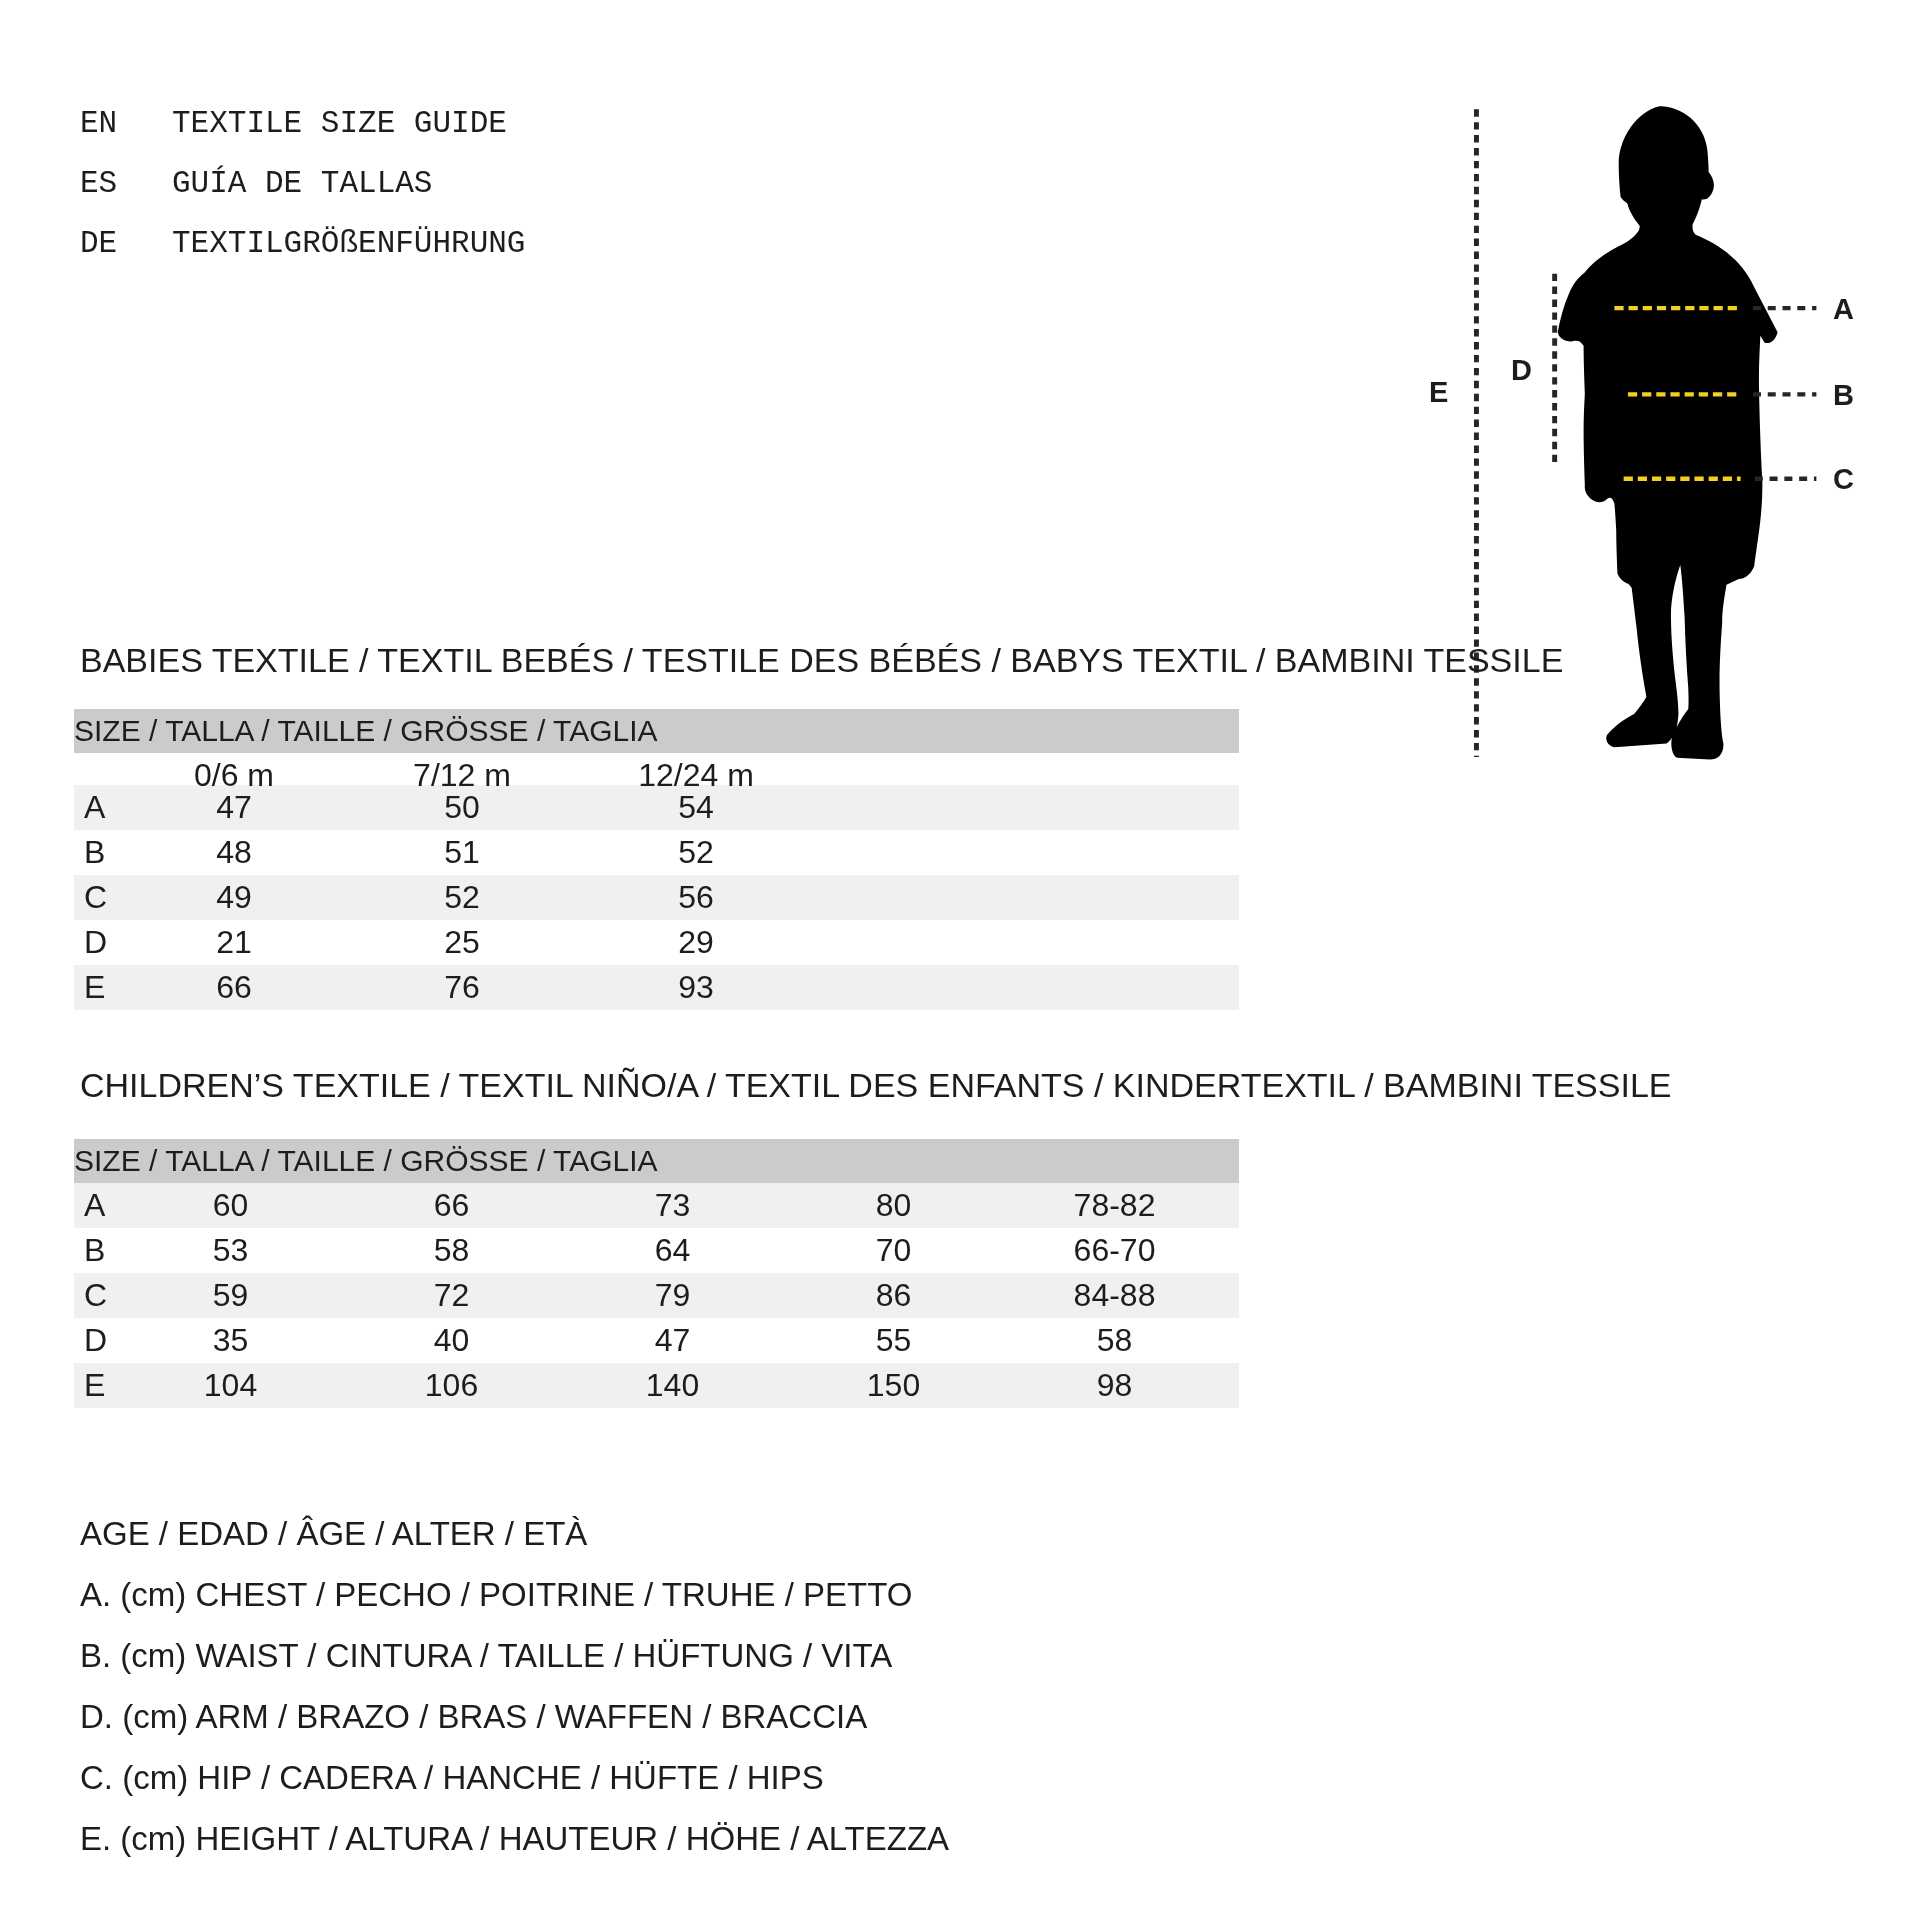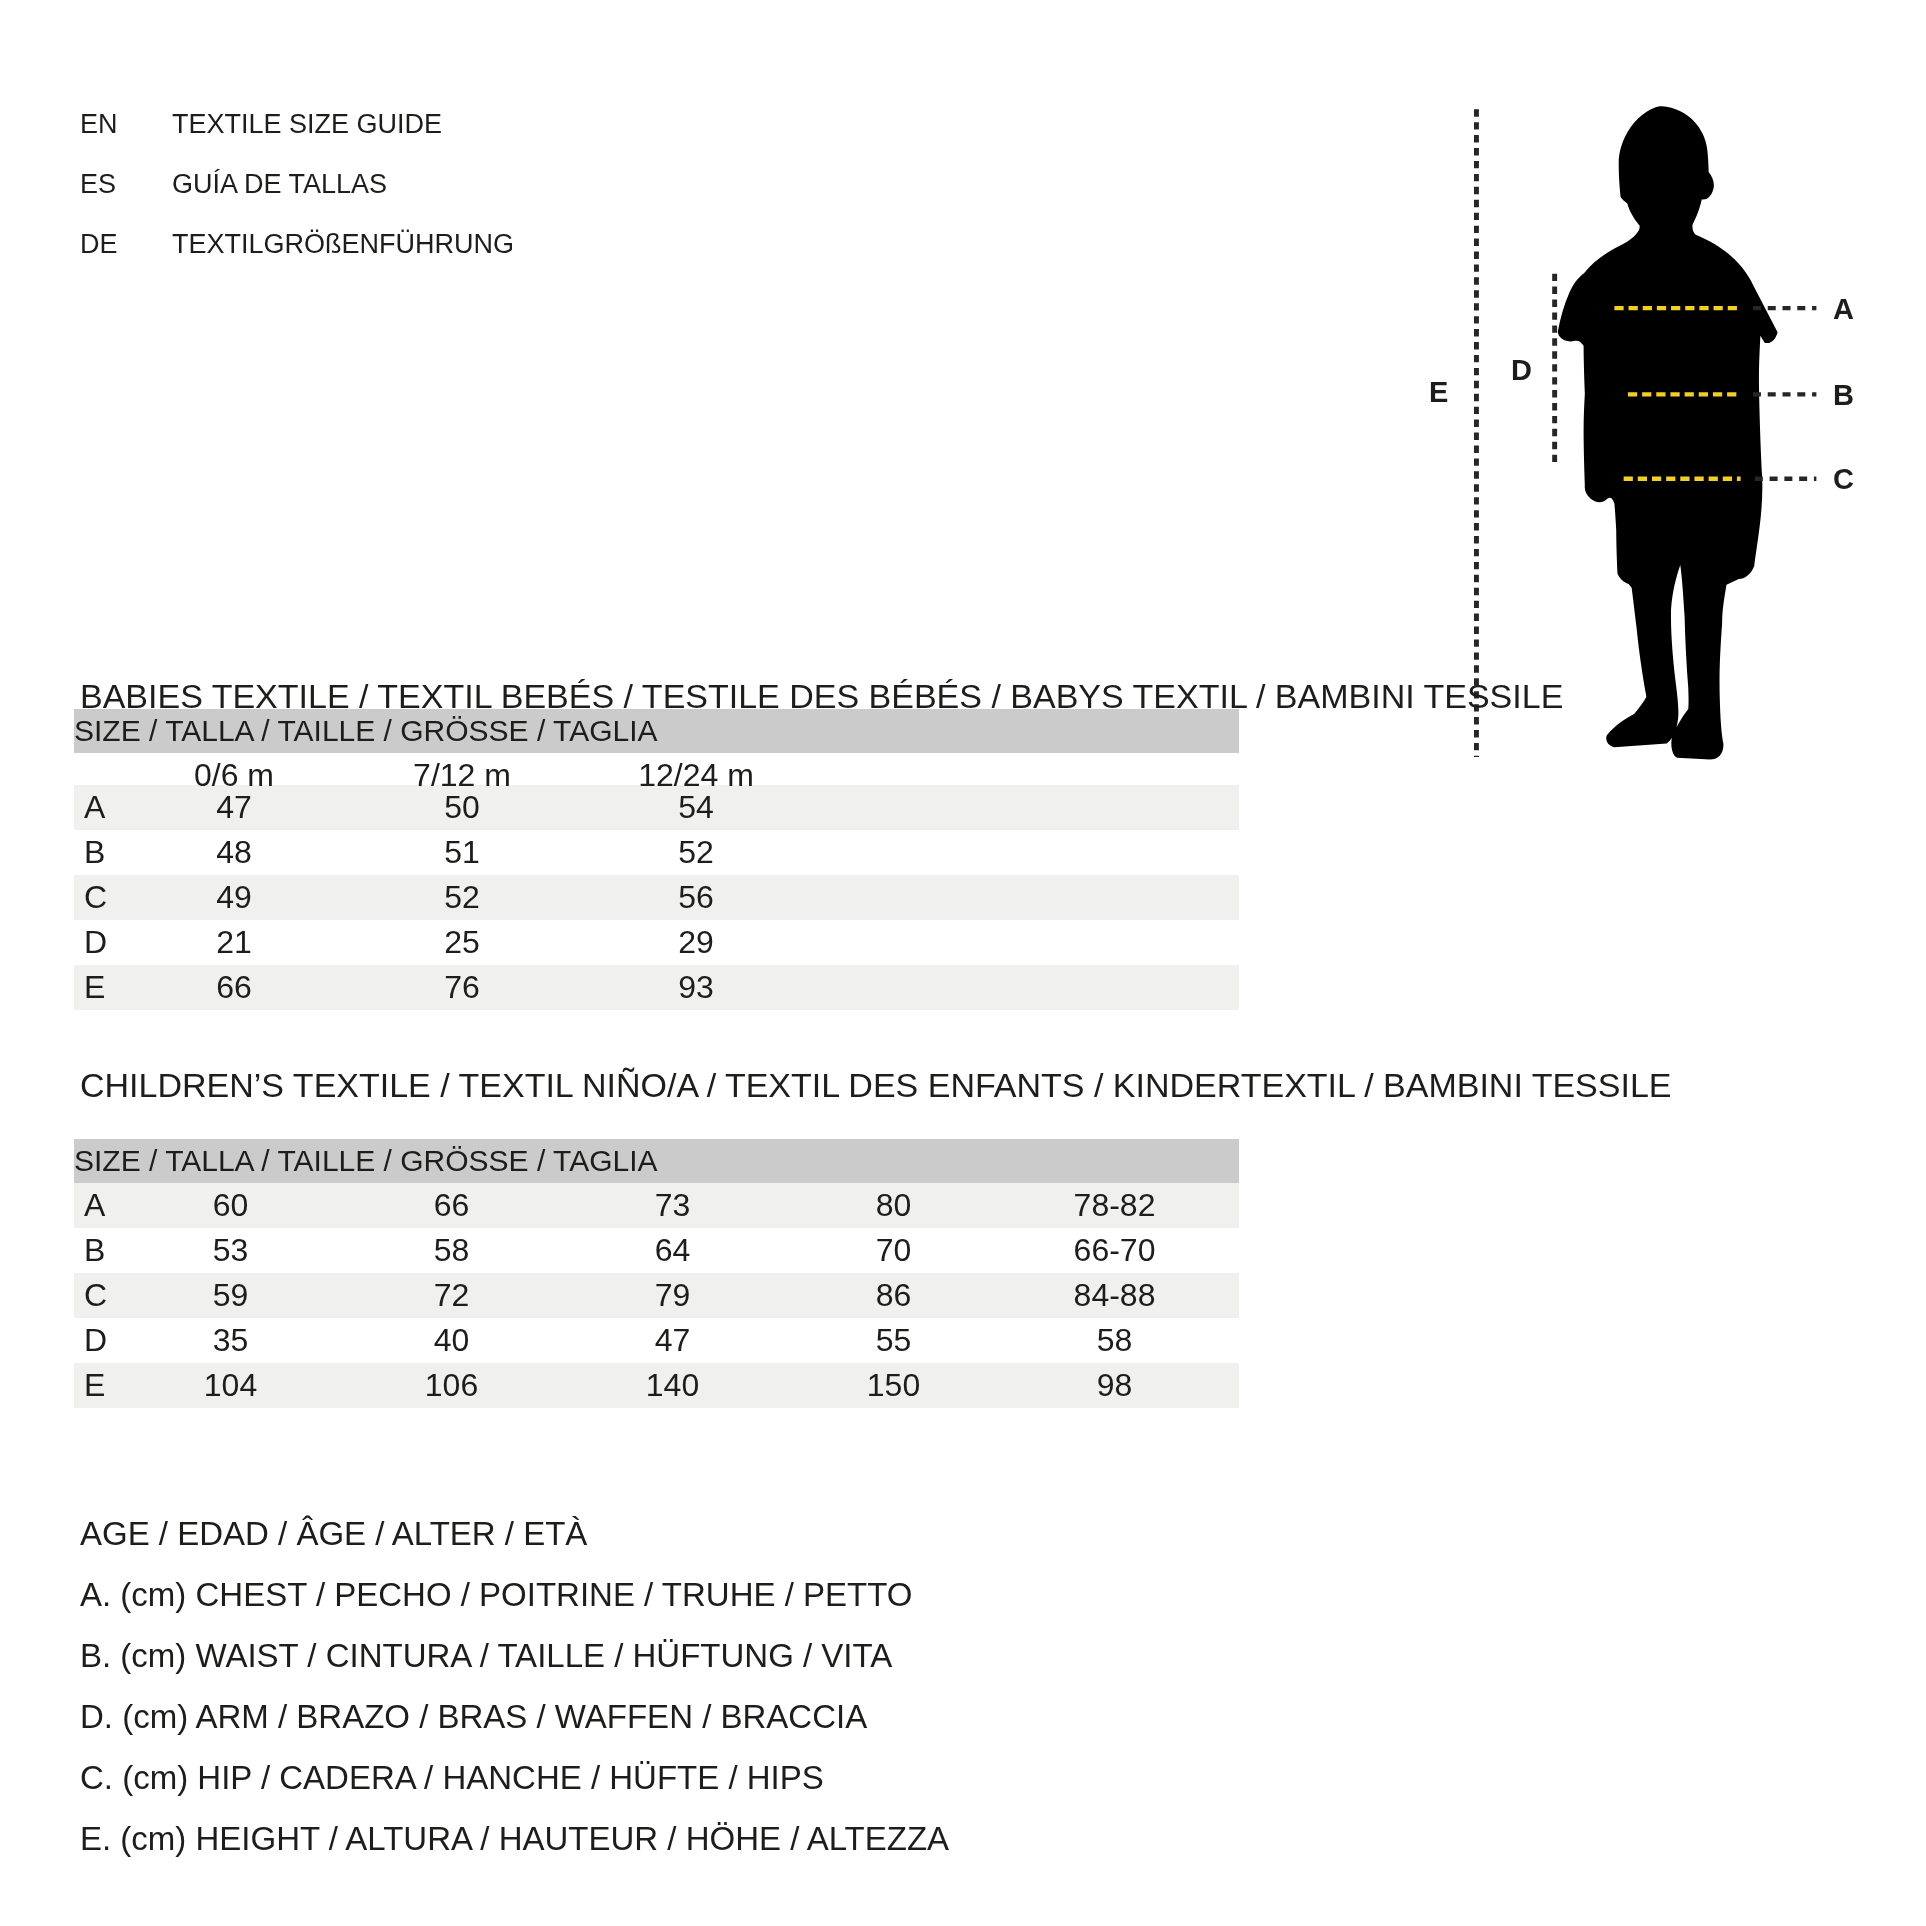--- a/index.html
+++ b/index.html
@@ -2,33 +2,33 @@
 <html style="font-size:10px"><head>
 <meta charset="utf-8">
 <style>
   html,body{margin:0;padding:0;background:#ffffff;}
   #canvas{
     position:relative;width:1926px;height:1926px;background:#ffffff;overflow:hidden;
     font-family:"Liberation Sans","DejaVu Sans",sans-serif;color:#1d1d1b;
   }
   
   .lang-block{position:absolute;left:80px;top:94px;}
-  .lang-row{display:flex;height:60px;line-height:60px;font-size:27px;}
+  .lang-row{display:flex;height:60px;line-height:60px;font-size:31px;font-family:Liberation Mono, monospace;}
   .lang-code{width:92px;}
   
   .figure-svg{position:absolute;left:1411px;top:92px;width:493px;height:739px;}
   .fig-label{position:absolute;font-size:29px;font-weight:700;line-height:29px;}
   #lblA{left:1833px;top:295px;}
   #lblB{left:1833px;top:381px;}
   #lblC{left:1833px;top:465px;}
   #lblD{left:1511px;top:356px;}
   #lblE{left:1429px;top:378px;}
   
   .sec-heading{position:absolute;left:80px;font-size:34px;line-height:37px;white-space:nowrap;}
-  #babies-heading{top:642px;margin-top:36px;}
+  #babies-heading{top:642px;}
   #children-heading{top:1067px;}
   
   .size-table{position:absolute;left:74px;}
   #babies-table{top:709px;width:1165px;}
   #children-table{top:1139px;width:1165px;}
   .size-bar{height:44px;line-height:44px;background:#cbcbcb;font-size:30px;padding-left:0;box-sizing:border-box;white-space:nowrap;}
   .srow{display:flex;height:45px;line-height:45px;font-size:32px;}
   .hrow{height:32px;line-height:44px;background:#ffffff;}
   .light{background:#f0f0ef;}
   .white{background:#ffffff;}

